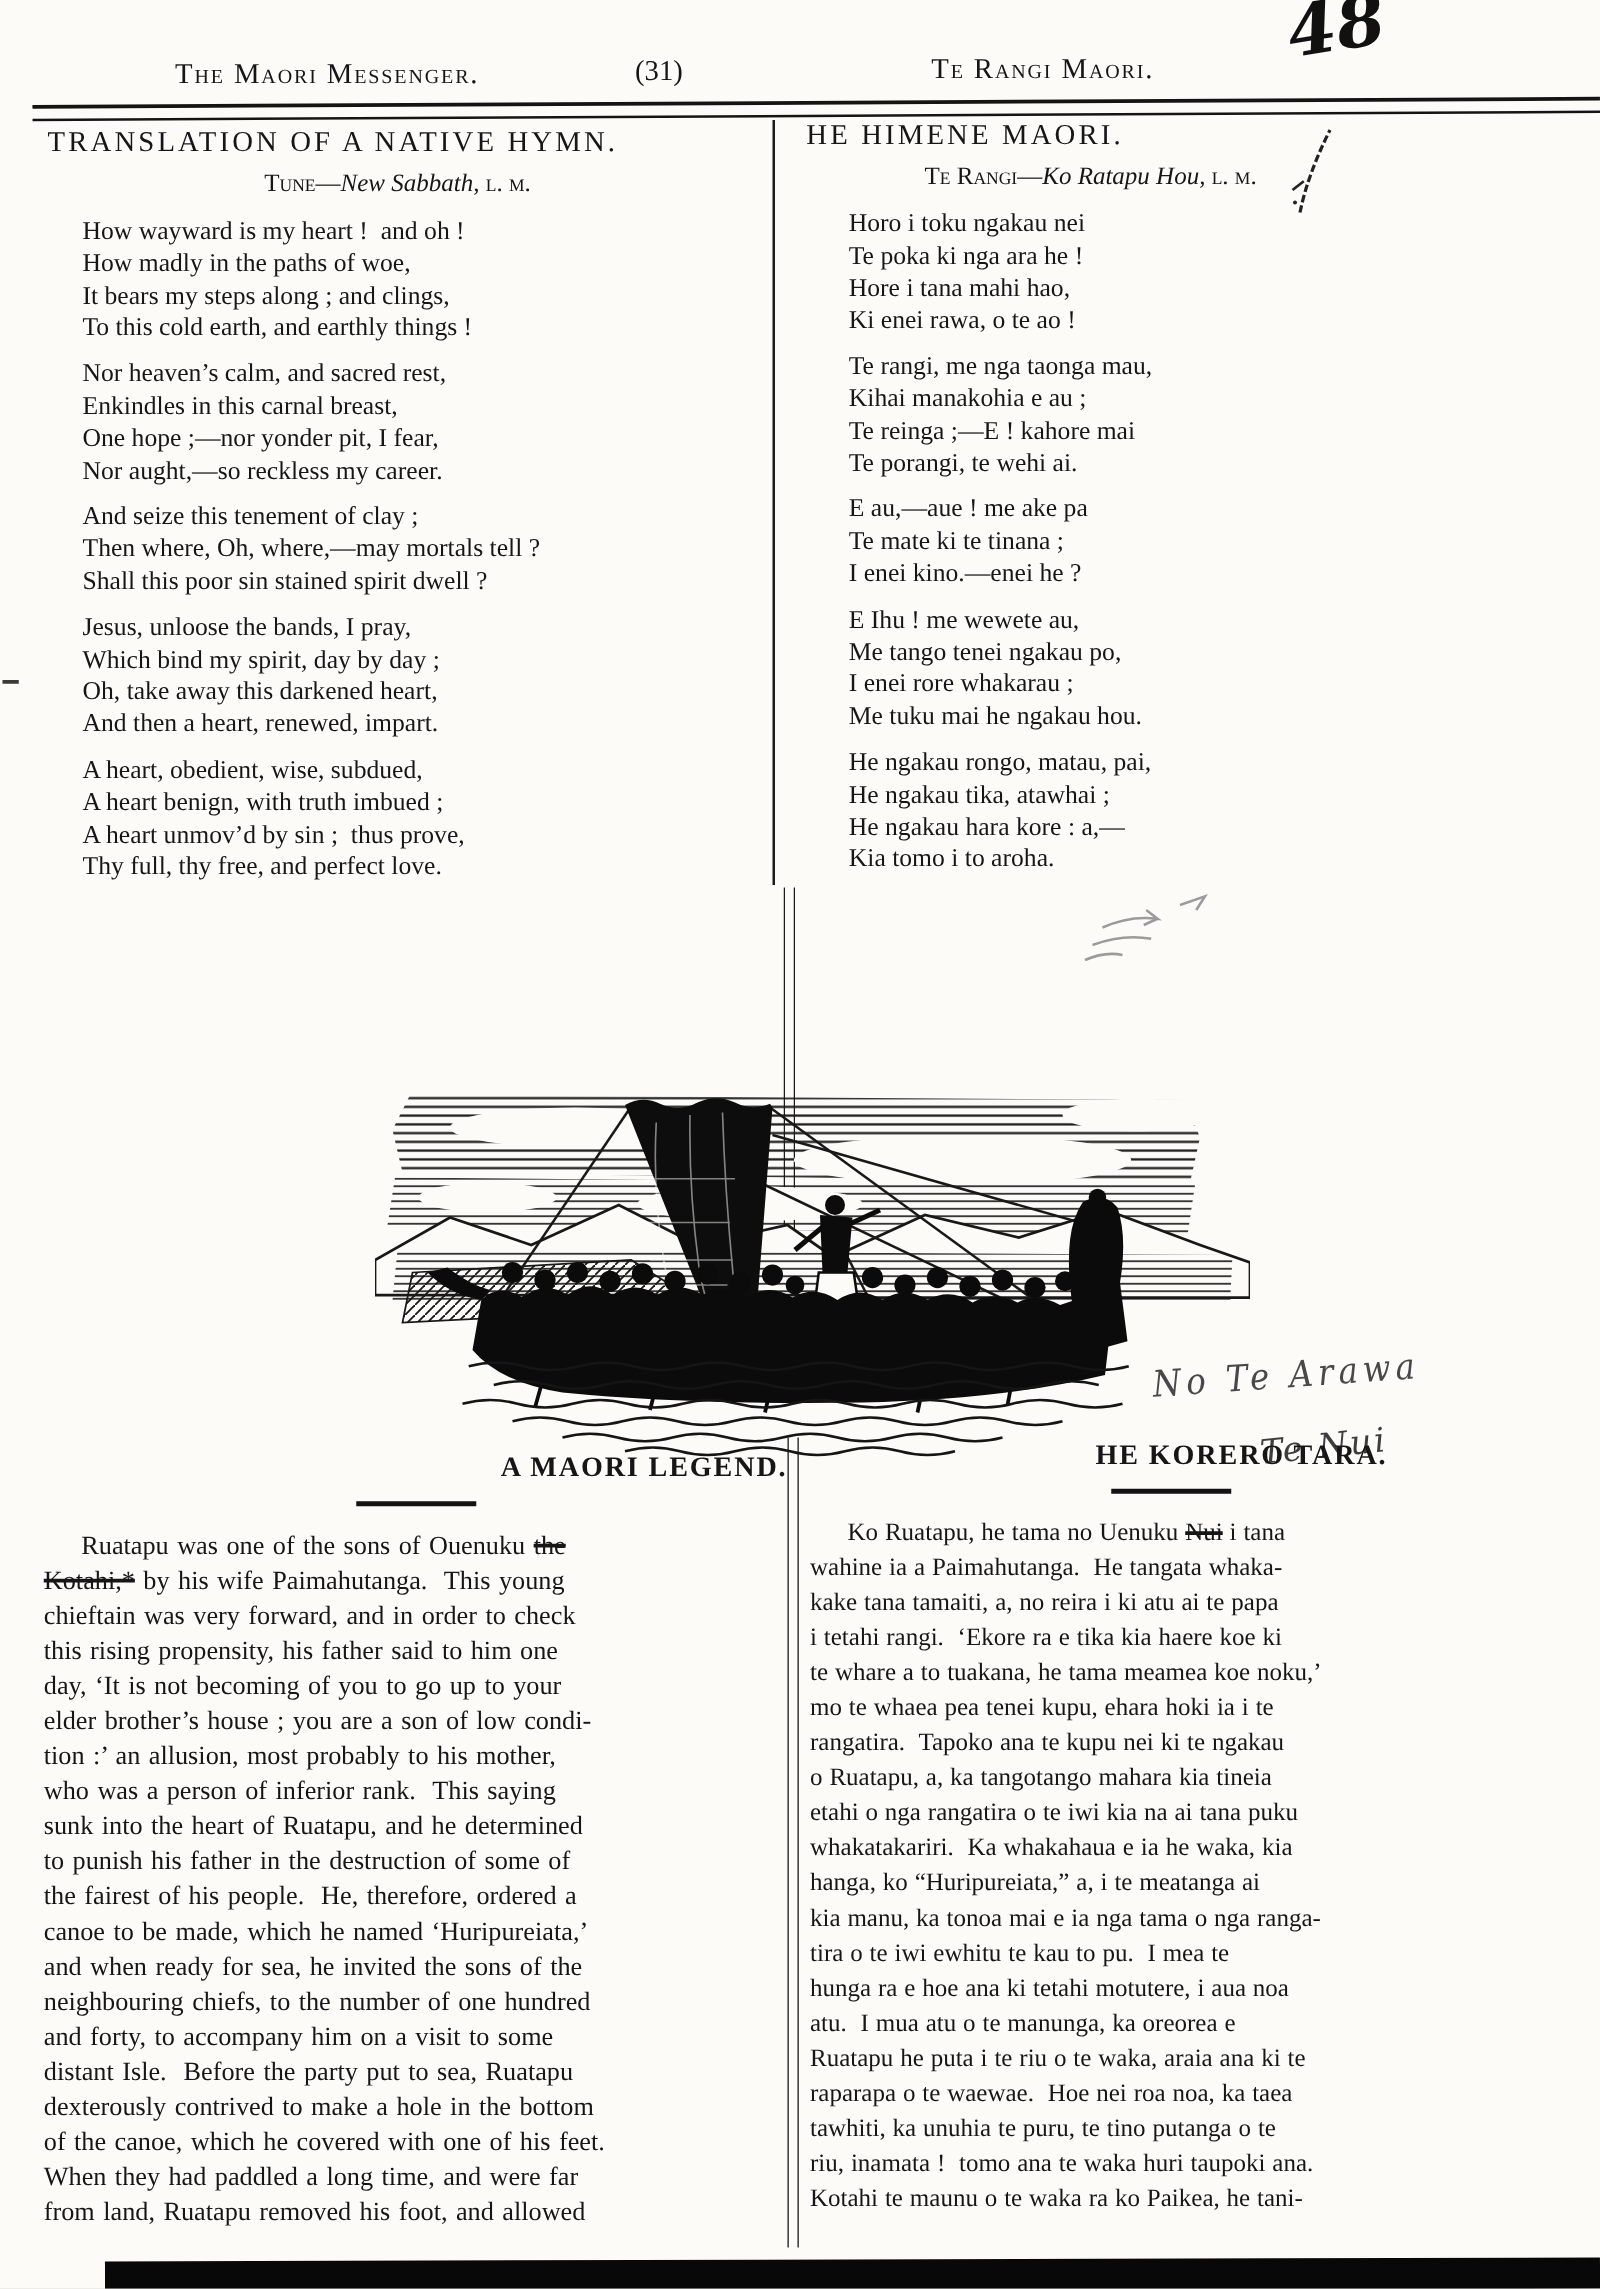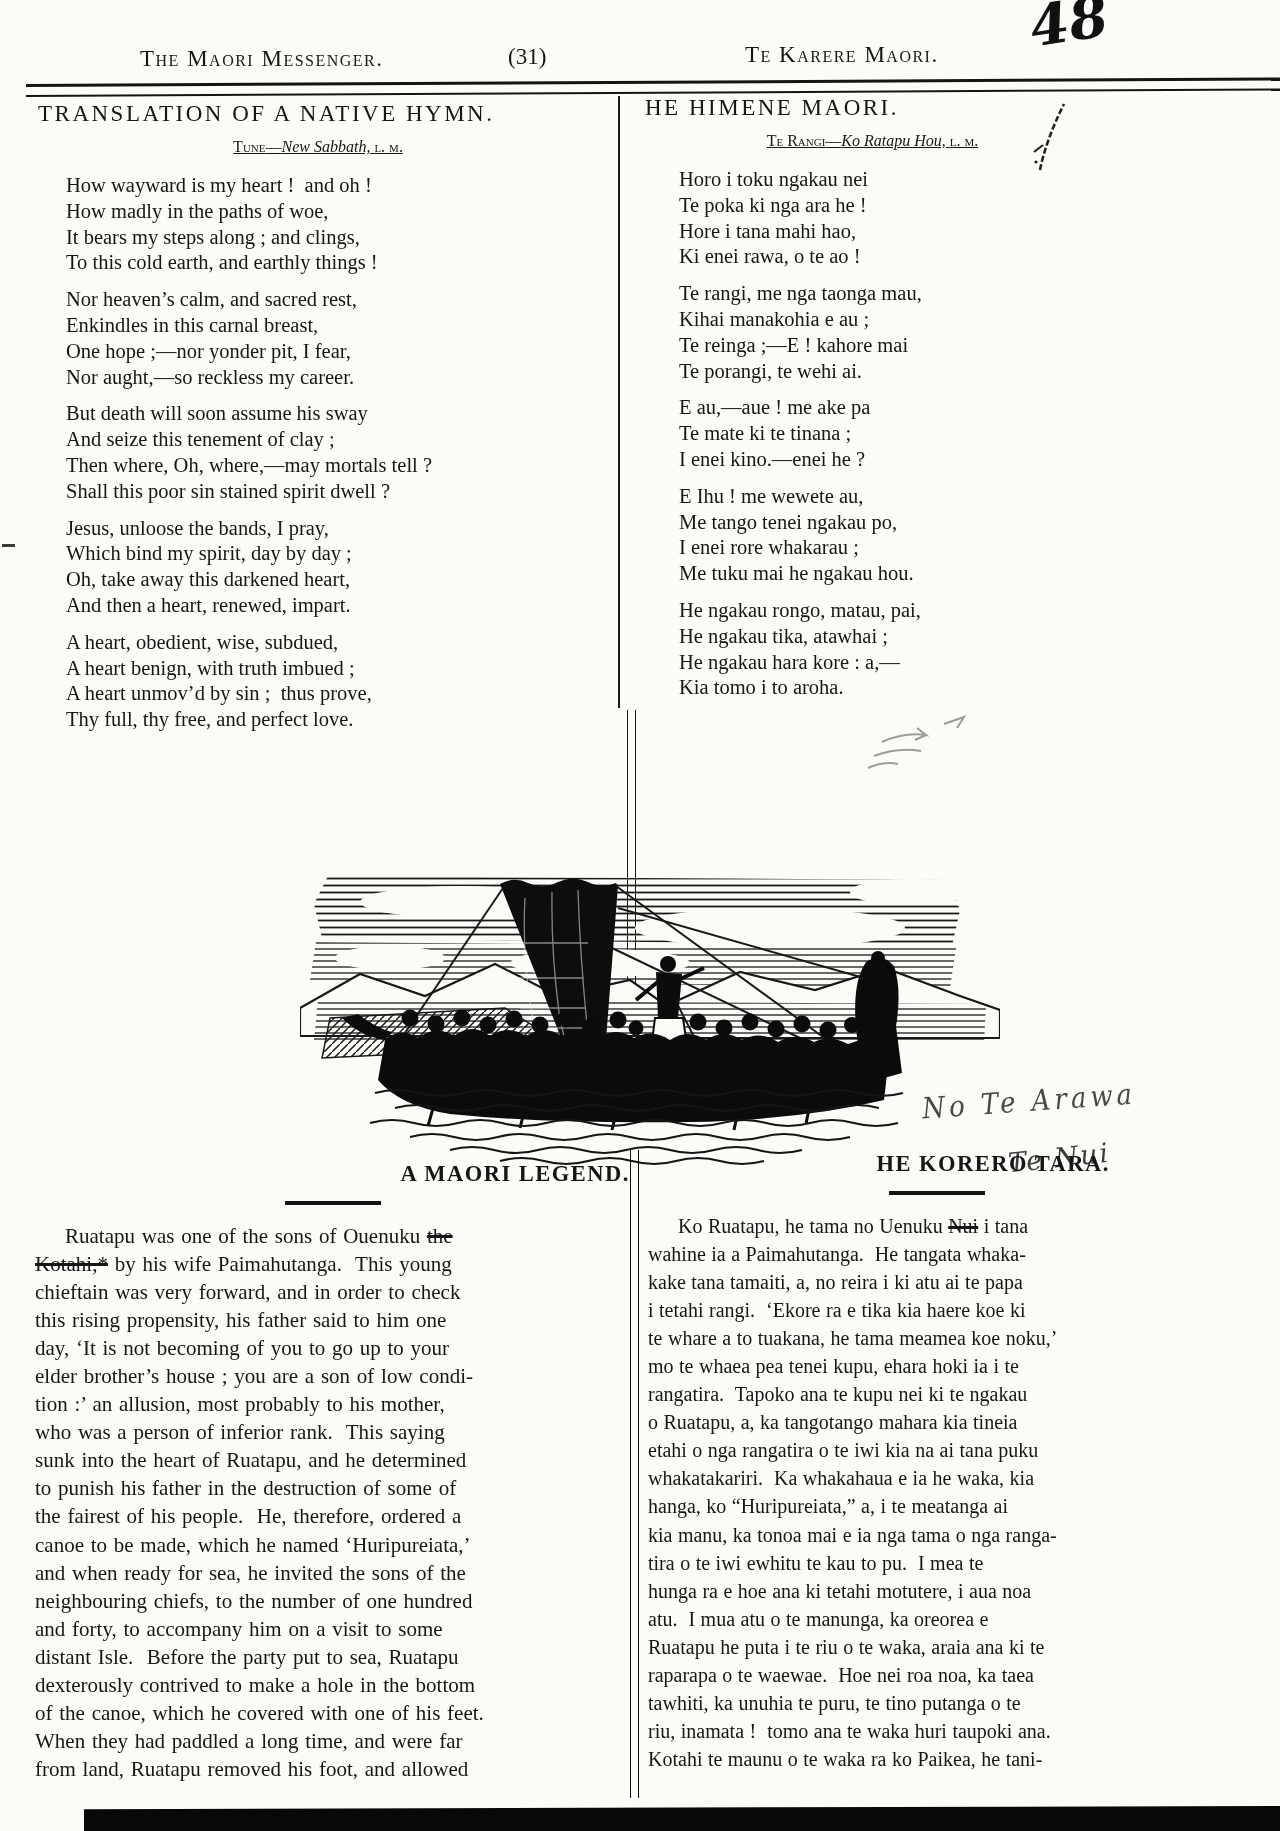--- a/index.html
+++ b/index.html
@@ -24,21 +24,21 @@
     border-top:3px solid #141414;border-bottom:2px solid #141414;
     transform:rotate(-0.3deg);transform-origin:left center;
   }
   .checkmark{position:absolute;left:1030px;top:96px;}
 
   
   .hymn-col{position:absolute;}
   .hymn-en{left:38px;top:100px;width:560px;}
   .hymn-mi{left:645px;top:94px;width:455px;}
   .hymn-title{text-align:left;font-size:23px;letter-spacing:2.5px;line-height:28px;white-space:nowrap;}
-  .tune{margin-top:6px;text-align:center;font-size:16px;line-height:26px;text-decoration:underline;}
+  .tune{margin-top:6px;text-align:center;font-size:20px;line-height:26px;}
   .stanzas{margin-top:13px;font-size:20.5px;}
   .hymn-en .stanzas{margin-left:28px;}
   .hymn-mi .stanzas{margin-left:34px;}
   .stanza{margin-bottom:11px;}
   .stanza>div{line-height:25.8px;white-space:pre;}
 
   
   .div1{position:absolute;left:618px;top:96px;width:1.5px;height:612px;background:#1b1b1b;}
   .div2{position:absolute;left:627px;top:710px;width:7px;height:290px;
         border-left:1.5px solid #1b1b1b;border-right:1.5px solid #1b1b1b;}
@@ -80,21 +80,21 @@
 </style>
 </head>
 <body>
 
 <div class="page">
 
   <div class="folio">48</div>
 
   <span class="h-left">The Maori Messenger.</span>
   <span class="h-num">(31)</span>
-  <span class="h-right">Te Karere Maori.</span>
+  <span class="h-right">Te Rangi Maori.</span>
   <div class="rule-double"></div>
 
   <svg class="checkmark" width="46" height="80" viewBox="0 0 46 80">
     <path d="M10,74 Q16,44 34,8" stroke="#222" stroke-width="2.6" fill="none" stroke-dasharray="6 2.5"></path>
     <path d="M4,56 l9,-7" stroke="#222" stroke-width="2.2" fill="none"></path>
     <circle cx="6" cy="66" r="1.6" fill="#222"></circle>
   </svg>
 
   <section class="hymn-col hymn-en">
     <div class="hymn-title">TRANSLATION OF A NATIVE HYMN.</div>
@@ -106,21 +106,20 @@
           <div>It bears my steps along ; and clings,</div>
           <div>To this cold earth, and earthly things !</div>
         </div>
       <div class="stanza">
           <div>Nor heaven’s calm, and sacred rest,</div>
           <div>Enkindles in this carnal breast,</div>
           <div>One hope ;—nor yonder pit, I fear,</div>
           <div>Nor aught,—so reckless my career.</div>
         </div>
       <div class="stanza">
-          <div>But death will soon assume his sway</div>
           <div>And seize this tenement of clay ;</div>
           <div>Then where, Oh, where,—may mortals tell ?</div>
           <div>Shall this poor sin stained spirit dwell ?</div>
         </div>
       <div class="stanza">
           <div>Jesus, unloose the bands, I pray,</div>
           <div>Which bind my spirit, day by day ;</div>
           <div>Oh, take away this darkened heart,</div>
           <div>And then a heart, renewed, impart.</div>
         </div>

